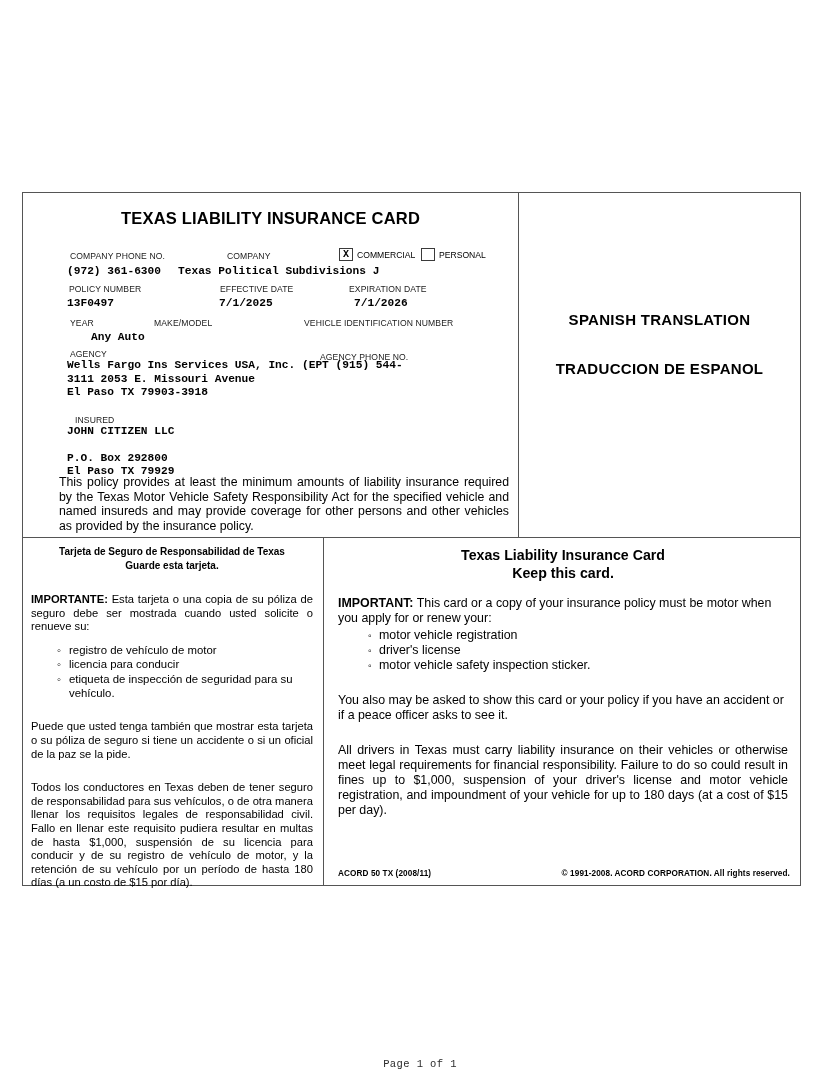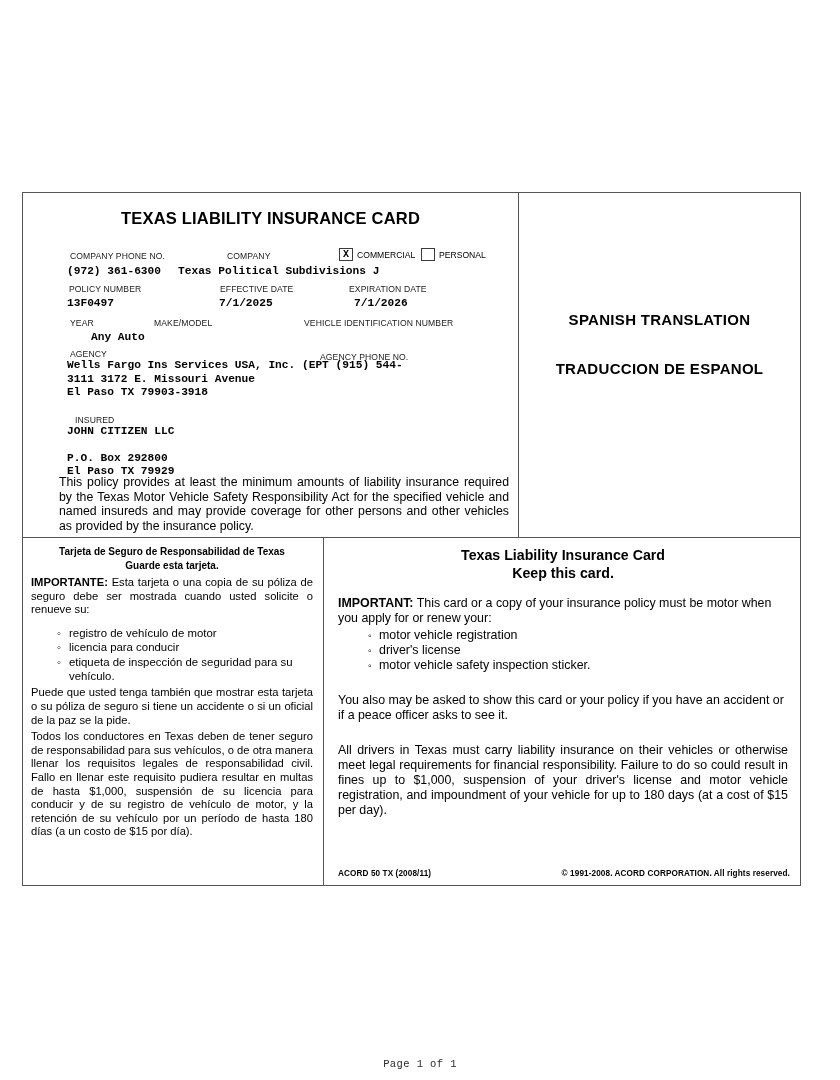--- a/index.html
+++ b/index.html
@@ -144,21 +144,21 @@
     font-size: 10px;
     font-weight: bold;
     text-align: center;
     line-height: 14px;
   }
   .es-body {
     font-size: 11.2px;
     line-height: 13.6px;
     text-align: justify;
     text-justify: inter-word;
-    margin-top: 3px;
+    margin-top: 20px;
   }
   .es-body b { font-weight: bold; }
   ul.es-list {
     margin: 9px 0 0 0;
     padding-left: 26px;
     list-style: none;
   }
   ul.es-list li {
     font-size: 11.4px;
     line-height: 14.4px;
@@ -268,21 +268,21 @@
       <div class="abs field-label" style="left:131px; top:125px;">MAKE/MODEL</div>
       <div class="abs field-label" style="left:281px; top:125px;">VEHICLE IDENTIFICATION NUMBER</div>
 
       <div class="abs field-value" style="left:44px; top:138px;"></div>
       <div class="abs field-value" style="left:68px; top:138px;">Any Auto</div>
       <div class="abs field-value" style="left:281px; top:138px;"></div>
 
       <div class="abs agency-block" style="left:44px; top:156px;">
         <div class="field-label" style="margin-left:3px;">AGENCY</div>
         <div class="field-value">Wells Fargo Ins Services USA, Inc. (EPT (915) 544-</div>
-        <div class="field-value">3111 3172 E. Missouri Avenue</div>
+        <div class="field-value">3111 2053 E. Missouri Avenue</div>
         <div class="field-value">El Paso TX 79903-3918</div>
       </div>
       <div class="abs field-label" style="left:297px; top:159px;">AGENCY PHONE NO.</div>
 
       <div class="abs insured-block" style="left:44px; top:222px;">
         <div class="field-label" style="margin-left:8px;">INSURED</div>
         <div class="field-value">JOHN CITIZEN LLC</div>
         <div class="field-value" style="margin-top:13px;">P.O. Box 292800</div>
         <div class="field-value">El Paso TX 79929</div>
       </div>

